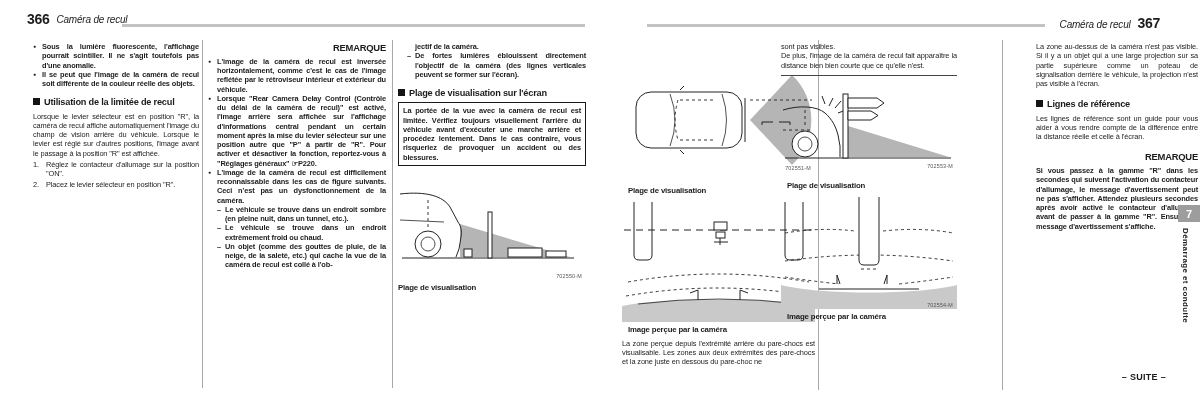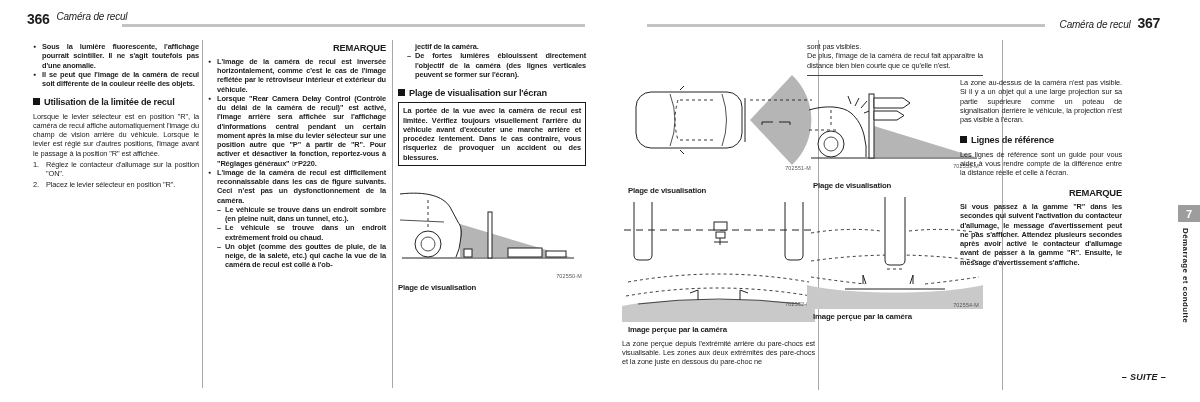--- a/index.html
+++ b/index.html
@@ -1,21 +1,21 @@
 <!DOCTYPE html>
 <html><head>
 <meta charset="utf-8">
 <style>
   html,body{margin:0;padding:0;}
   body{width:1200px;height:402px;position:relative;background:#ffffff;
        font-family:"Liberation Sans",sans-serif;color:#1c1c1c;overflow:hidden;}
   .abs{position:absolute;}
   .hrule{position:absolute;height:3px;background:#c3c3c3;}
   .vrule{position:absolute;width:1px;background:#a8a8a8;}
-  .hdr-left{left:27px;top:11px;display:flex;align-items:flex-start;gap:7px;}
+  .hdr-left{left:27px;top:11px;display:flex;align-items:center;gap:7px;}
   .hdr-right{position:absolute;right:40px;top:15px;display:flex;align-items:baseline;gap:7px;}
   .pgnum{font-size:14px;font-weight:bold;letter-spacing:-0.3px;}
   .pgsec{font-size:10px;font-weight:normal;font-style:italic;letter-spacing:-0.2px;}
   .col{position:absolute;text-align:justify;}
   .body{font-size:7.4px;line-height:1.25;letter-spacing:-0.12px;}
   .bold{font-weight:bold;}
   .indent{margin-left:9px;}
   .bullet-item{display:flex;}
   .bullet-item::before{content:"\25CF";font-size:5px;line-height:9.2px;flex:0 0 9px;}
   .dash-item{display:flex;}
@@ -35,21 +35,21 @@
   svg .thin{stroke:#232323;stroke-width:0.8;fill:none;}
   svg .dash{stroke:#232323;stroke-width:1;fill:none;stroke-dasharray:7 5;}
   svg .dot{stroke:#232323;stroke-width:0.9;fill:none;stroke-dasharray:3 3;}
   svg .gray{fill:#b5b5b5;stroke:none;}
   svg .band{fill:#c9c9c9;stroke:none;}
   svg .wht{fill:#ffffff;stroke:#232323;stroke-width:1;}
   .tab7{position:absolute;left:1178px;top:205px;width:22px;height:17px;background:#9d9d9d;color:#fff;
         font-weight:bold;font-size:11px;display:flex;align-items:center;justify-content:center;}
   .tab-label{position:absolute;left:1181px;top:228px;writing-mode:vertical-rl;font-weight:bold;font-size:8px;
              letter-spacing:0.4px;color:#222;white-space:nowrap;}
-  .suite{position:absolute;right:34px;top:372px;font-weight:bold;font-style:italic;font-size:9px;letter-spacing:0.3px;}
+  .suite{position:absolute;right:34px;top:372px;font-weight:bold;font-size:9px;letter-spacing:0.3px;}
 </style>
 </head>
 <body>
 
 <div class="hdr-left abs">
   <span class="pgnum">366</span>
   <span class="pgsec">Caméra de recul</span>
 </div>
 <div class="hrule" style="left:122px;top:24px;width:463px;"></div>
 
@@ -176,21 +176,21 @@
       <path class="ln" d="M76,88 v10 M76,88 l-8,3 M118,88 v10 M118,88 l8,3"></path>
       <path class="thin" d="M16,102 Q96,92 178,102"></path>
     </svg>
     <span class="fig-code" style="bottom:16px;">702552-M</span>
   </div>
   <div class="fig-caption" style="margin-left:6px;">Image perçue par la caméra</div>
 
   <div style="margin-top:4px;">La zone perçue depuis l'extrémité arrière du pare-chocs est visualisable. Les zones aux deux extrémités des pare-chocs et la zone juste en dessous du pare-choc ne</div>
 </div>
 
-<div class="col body" style="left:807px;top:42px;width:176px;">
+<div class="col body" style="left:781px;top:42px;width:176px;">
   <div>sont pas visibles.</div>
   <div>De plus, l'image de la caméra de recul fait apparaître la distance bien bien courte que ce qu'elle n'est.</div>
 
   <div class="figure fig-frame-top" style="margin-top:5px;padding-top:4px;">
     <svg width="176" height="98" viewBox="0 0 176 98">
       <polygon class="gray" points="67,46 168,77 67,77"></polygon>
       <path class="ln" d="M2,30 C18,25 36,26 44,33 C51,39 55,47 57,55 L59,66 L59,77"></path>
       <path class="dot" d="M2,50 H30 M24,30 V48"></path>
       <circle class="wht" cx="24" cy="64" r="13"></circle>
       <circle class="thin" cx="24" cy="64" r="7"></circle>
@@ -213,21 +213,21 @@
       <path class="dot" d="M80,72 H96"></path>
       <path class="dot" d="M4,80 Q30,84 58,87 M118,87 Q146,84 172,80"></path>
       <path class="ln" d="M56,78 l3,9 M56,78 v9 M106,78 l-3,9 M106,78 v9"></path>
       <path class="ln" d="M38,92 H138"></path>
     </svg>
     <span class="fig-code" style="bottom:2px;">702554-M</span>
   </div>
   <div class="fig-caption" style="margin-left:6px;">Image perçue par la caméra</div>
 </div>
 
-<div class="col body" style="left:960px;top:42px;width:162px;margin-top:36px;">
+<div class="col body" style="left:1036px;top:42px;width:162px;">
   <div>La zone au-dessus de la caméra n'est pas visible. Si il y a un objet qui a une large projection sur sa partie supérieure comme un poteau de signalisation derrière le véhicule, la projection n'est pas visible à l'écran.</div>
 
   <div class="h2" style="margin-top:11px;">
     <span class="sq"></span>
     <span>Lignes de référence</span>
   </div>
   <div>Les lignes de référence sont un guide pour vous aider à vous rendre compte de la différence entre la distance réelle et celle à l'écran.</div>
 
   <div class="note-title" style="margin-top:10px;">REMARQUE</div>
   <div class="bold">Si vous passez à la gamme "R" dans les secondes qui suivent l'activation du contacteur d'allumage, le message d'avertissement peut ne pas s'afficher. Attendez plusieurs secondes après avoir activé le contacteur d'allumage avant de passer à la gamme "R". Ensuite, le message d'avertissement s'affiche.</div>

